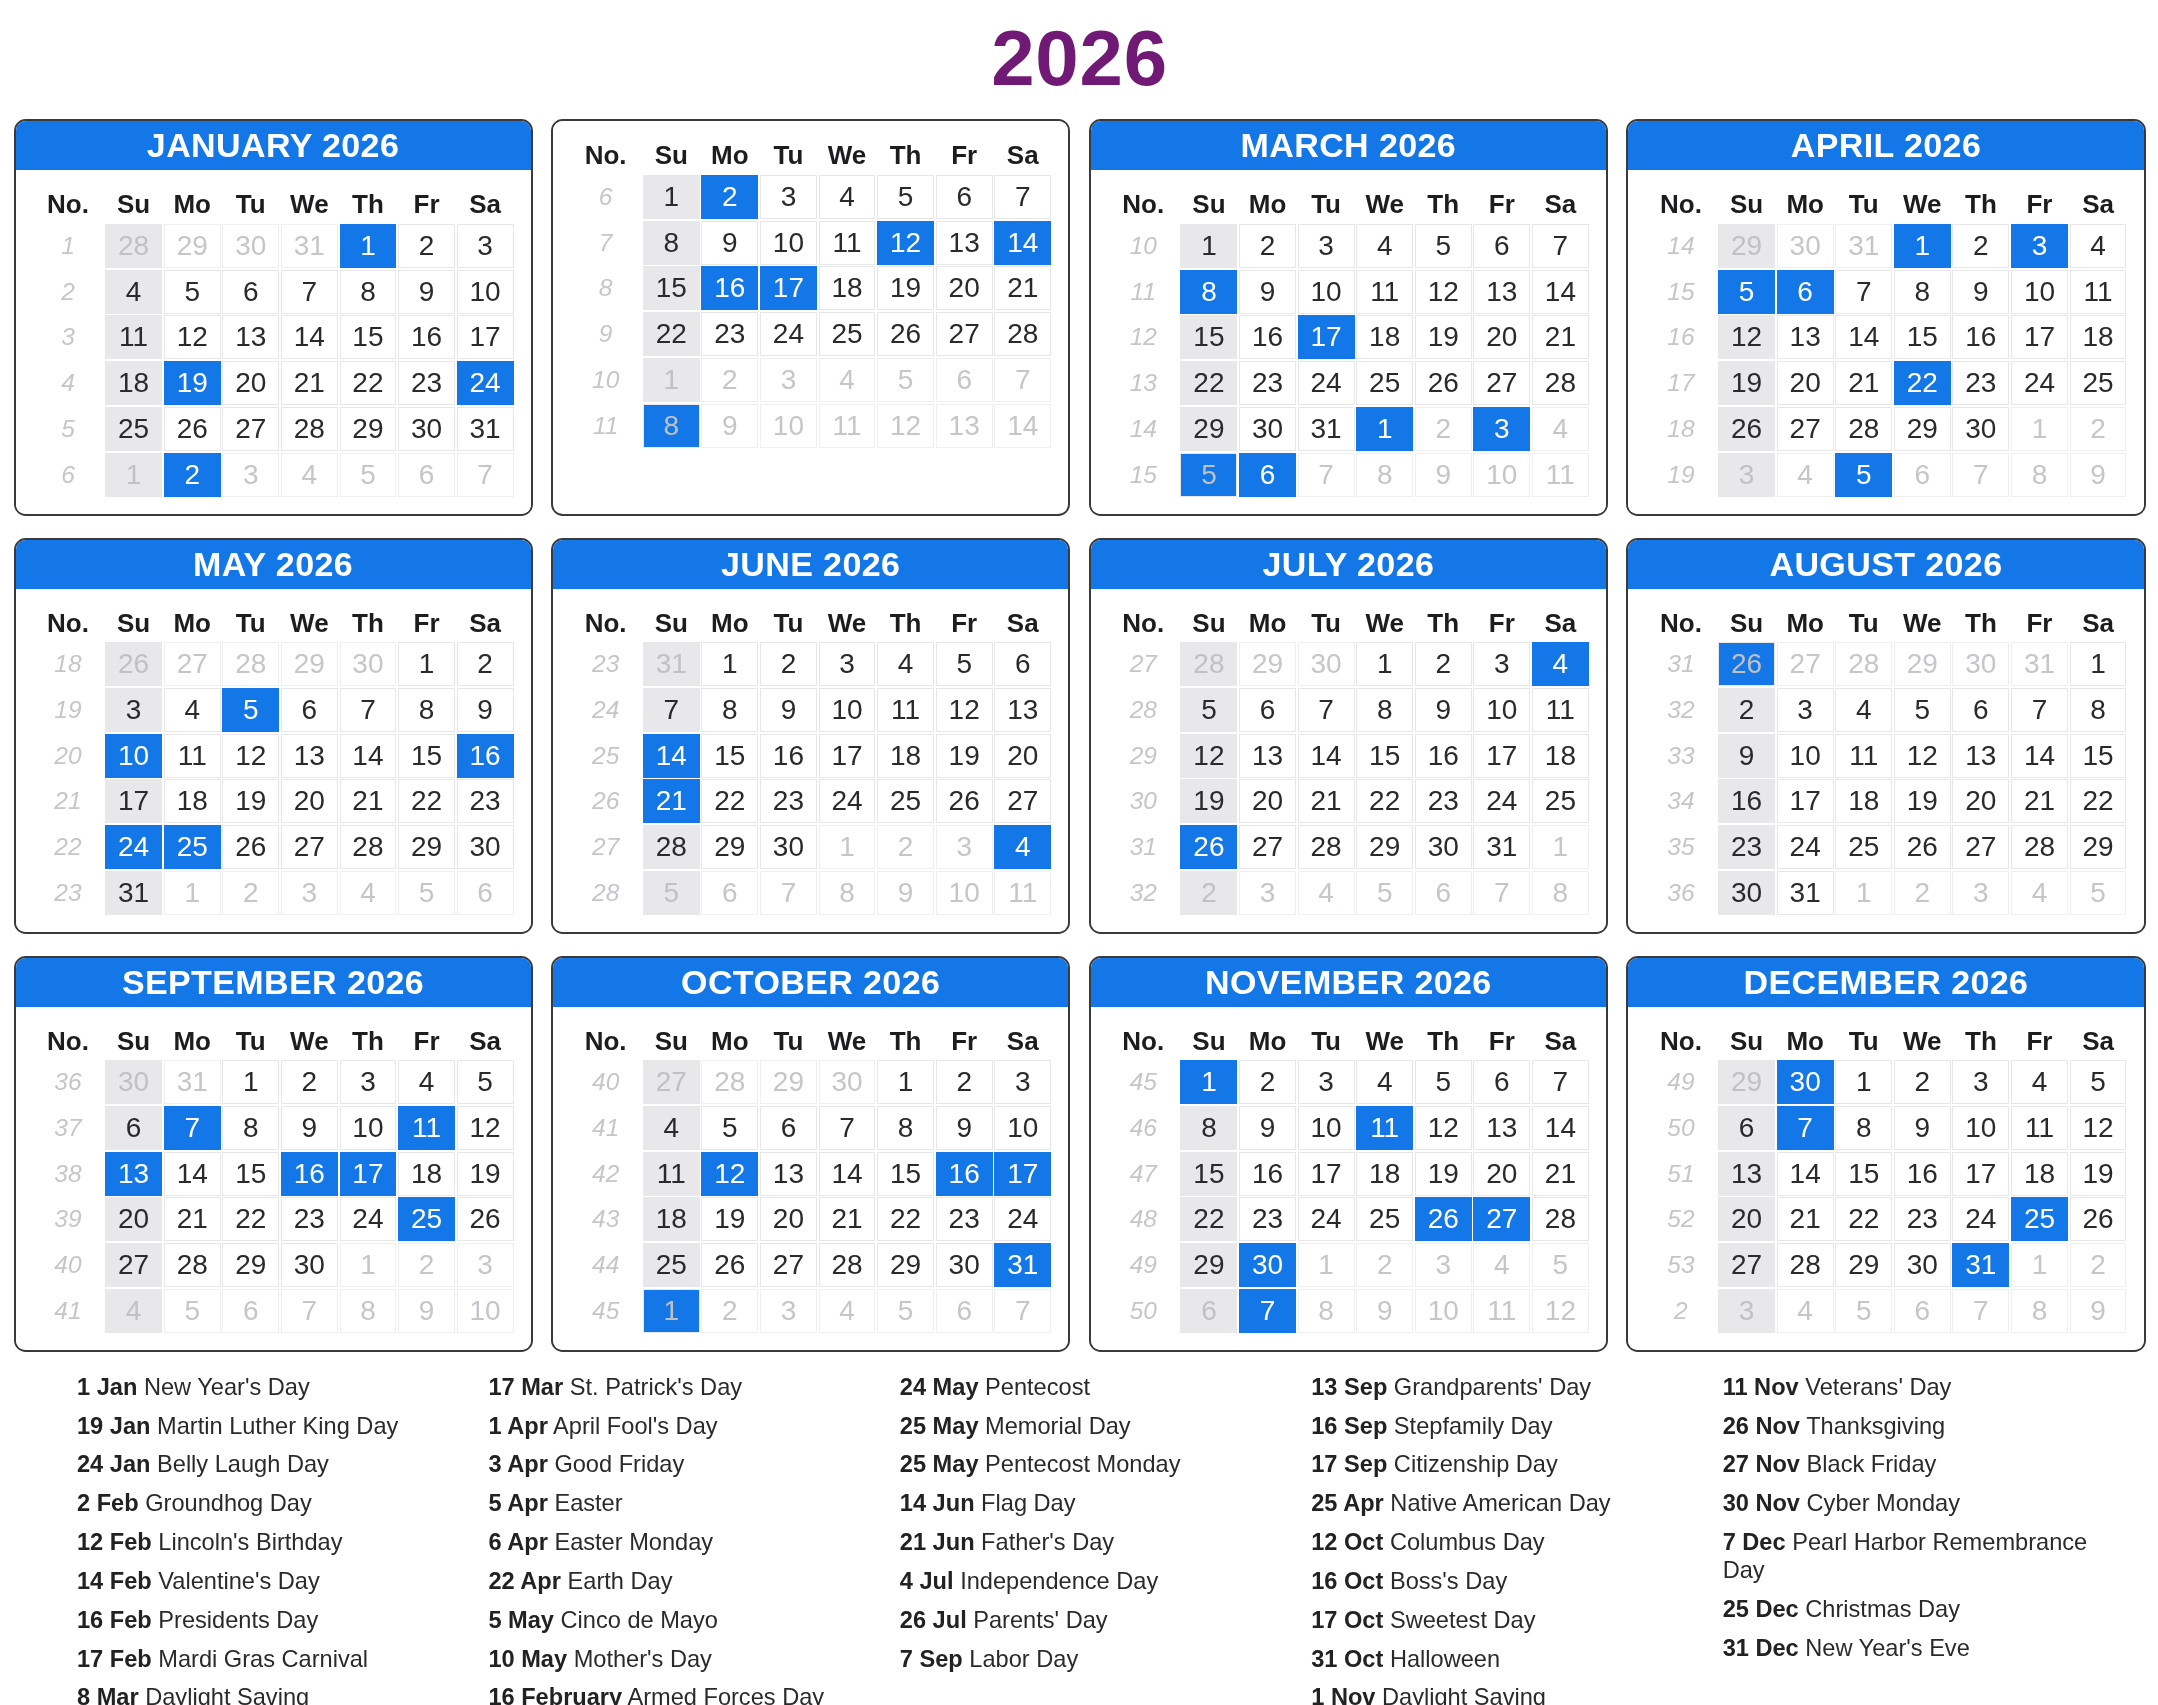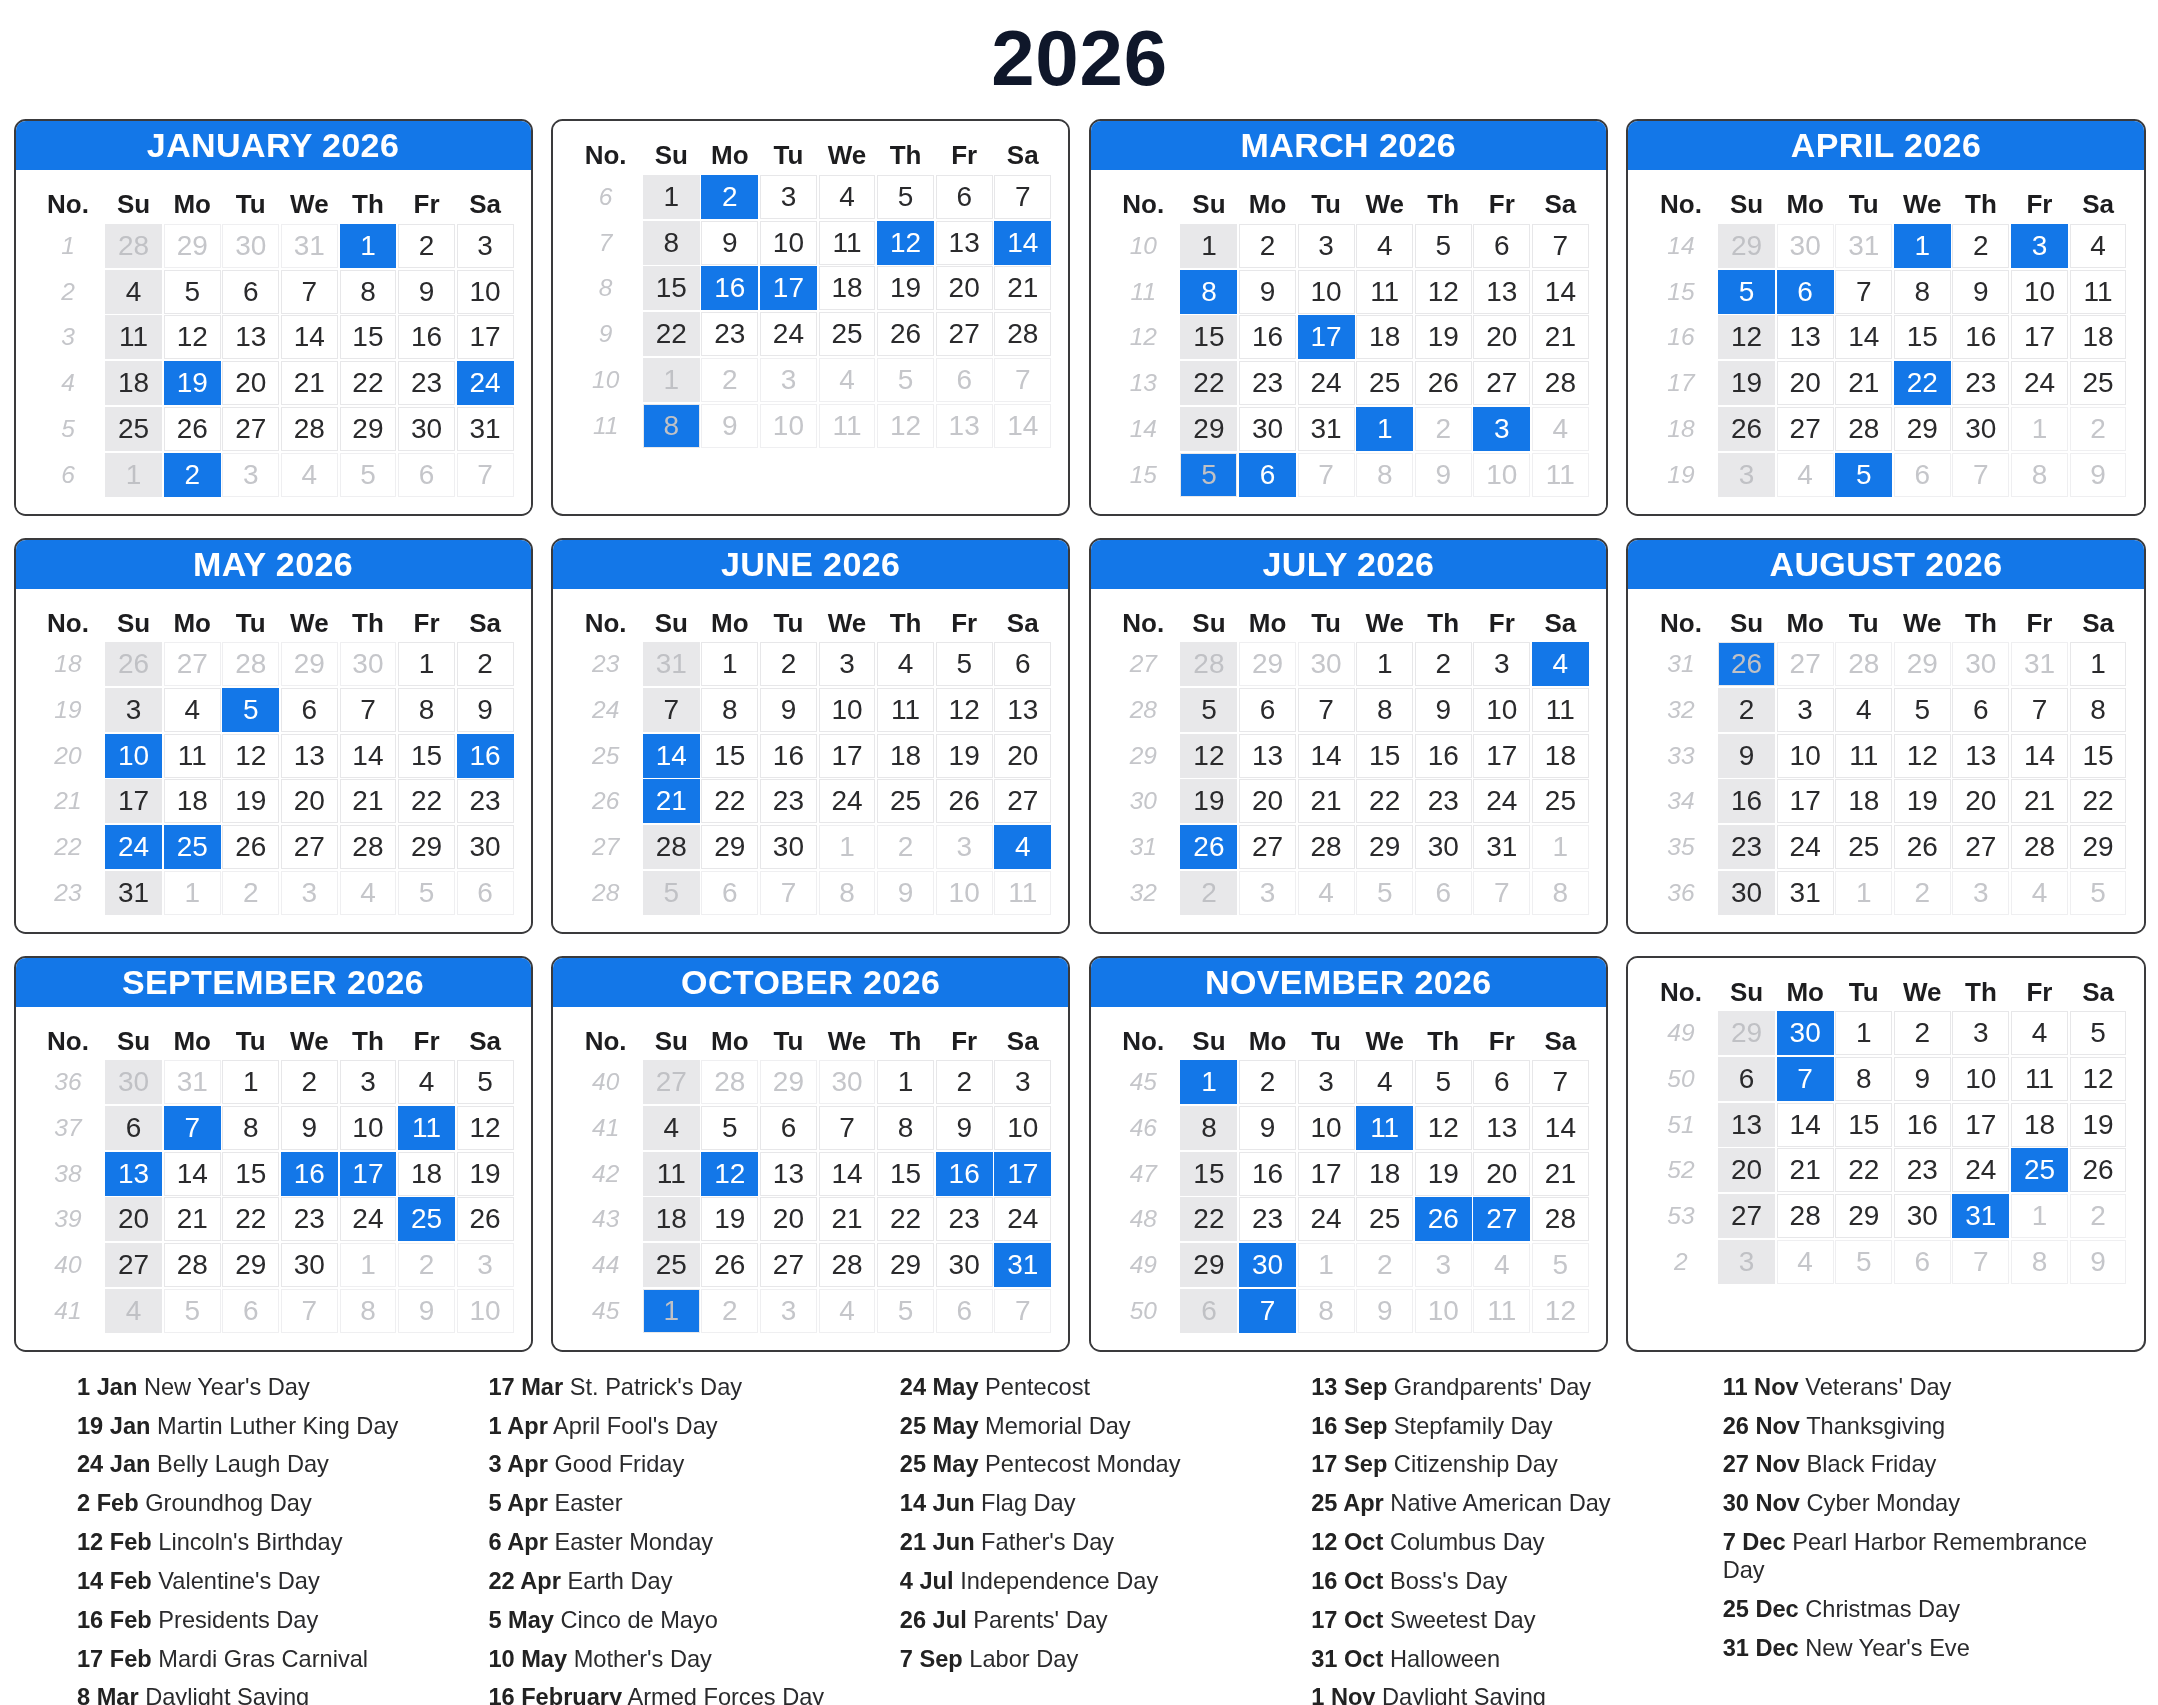--- a/index.html
+++ b/index.html
@@ -11,21 +11,21 @@
     --day-text:#2A2A2C;
   }
   *{box-sizing:border-box;}
   html,body{margin:0;padding:0;}
   body{
     width:2159px;height:1705px;overflow:hidden;background:#fff;
     font-family:"Liberation Sans","DejaVu Sans",sans-serif;
   }
   .page-title{
     margin:8.4px 0 10px 0;text-align:center;
-    font-size:78px;line-height:101px;font-weight:700;color:#0f172a;
+    font-size:78px;line-height:101px;font-weight:700;color:#701a75;
     letter-spacing:0.8px;
   }
   .months{
     display:grid;grid-template-columns:repeat(4,1fr);
     column-gap:18.6px;row-gap:22px;padding:0 13.5px;
   }
   .month{
     border:2.5px solid var(--card-border);border-radius:11.8px;
     overflow:hidden;background:#fff;
   }
@@ -736,20 +736,21 @@
         <div class="cell day sun gray">6</div>
         <div class="cell day gray hl">7</div>
         <div class="cell day gray">8</div>
         <div class="cell day gray">9</div>
         <div class="cell day gray">10</div>
         <div class="cell day gray">11</div>
         <div class="cell day gray">12</div>
       </div>
     </section>
     <section class="month">
+      <div class="month-header">DECEMBER 2026</div>
       <div class="month-grid">
         <div class="cell dow">No.</div>
         <div class="cell dow">Su</div>
         <div class="cell dow">Mo</div>
         <div class="cell dow">Tu</div>
         <div class="cell dow">We</div>
         <div class="cell dow">Th</div>
         <div class="cell dow">Fr</div>
         <div class="cell dow">Sa</div>
         <div class="cell wk">49</div>

